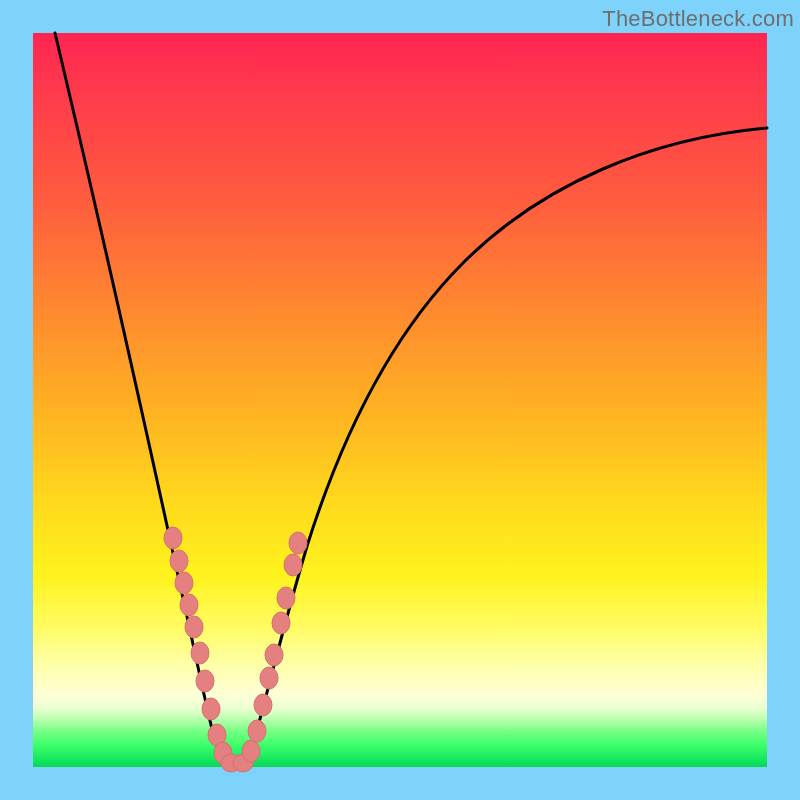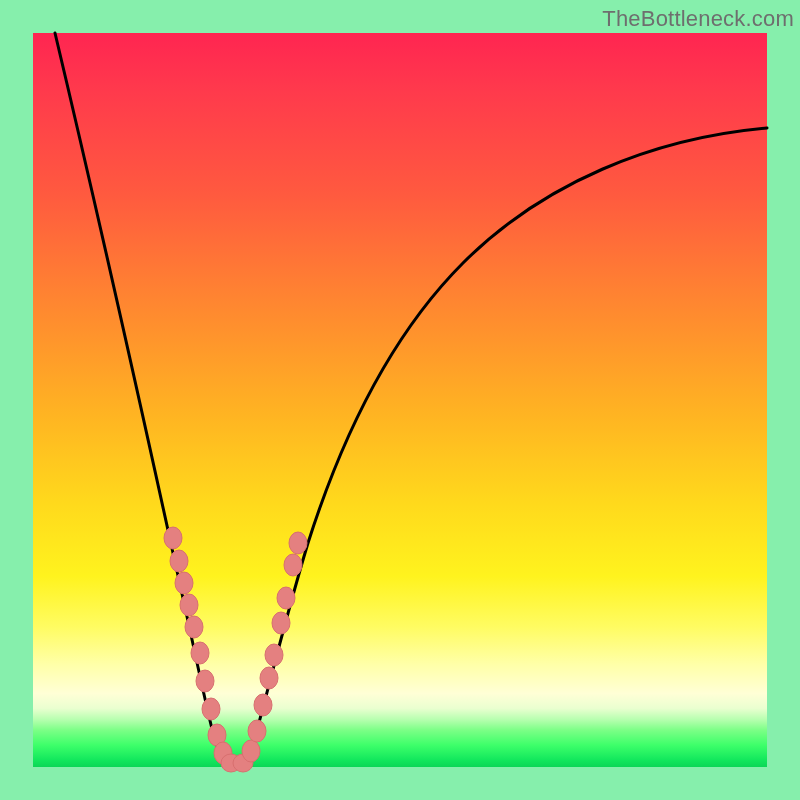--- a/index.html
+++ b/index.html
@@ -10,21 +10,21 @@
     overflow: hidden;
     background: #000;
     font-family: Arial, Helvetica, sans-serif;
   }
   .frame {
     position: absolute;
     left: 0;
     top: 0;
     width: 800px;
     height: 800px;
-    background: #86efac;
+    background: #7dd3fc;
   }
   .plot-area {
     position: absolute;
     left: 33px;
     top: 33px;
     width: 734px;
     height: 734px;
     
     background: linear-gradient(
       to bottom,

